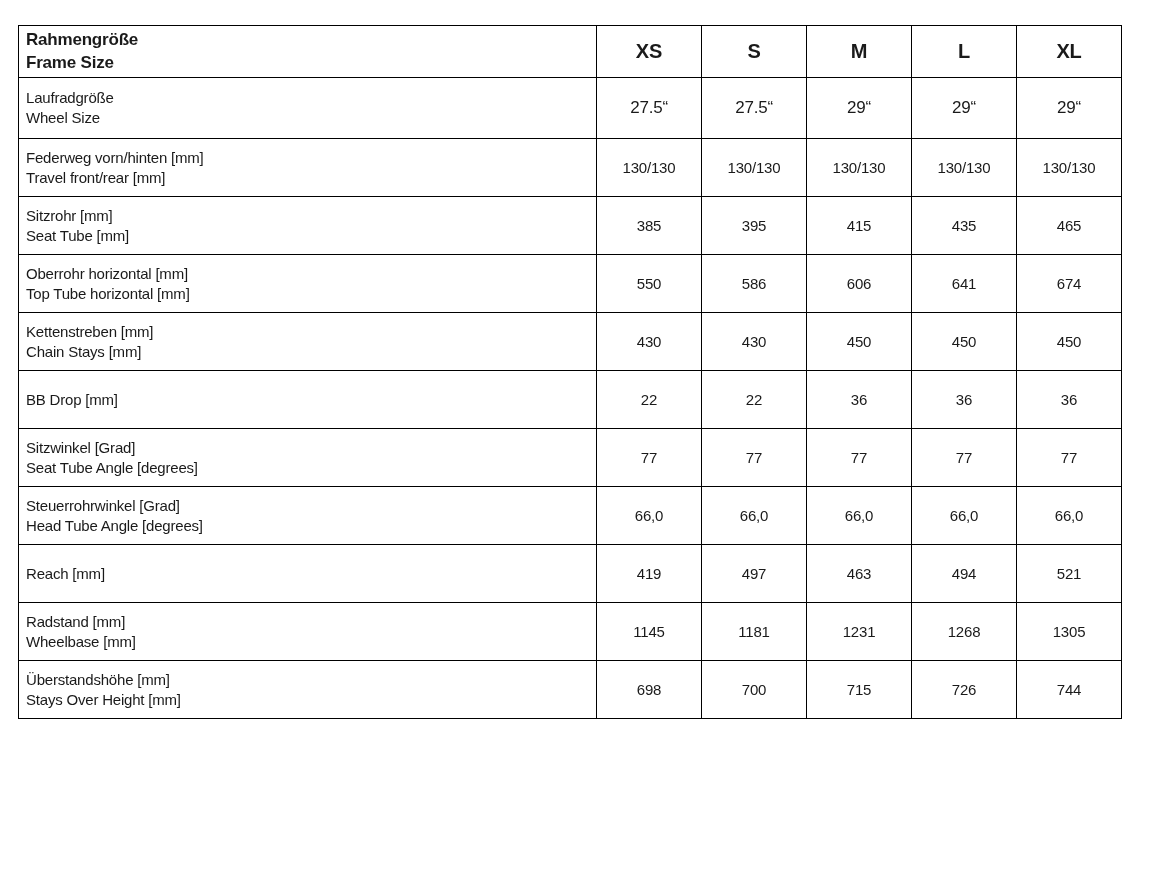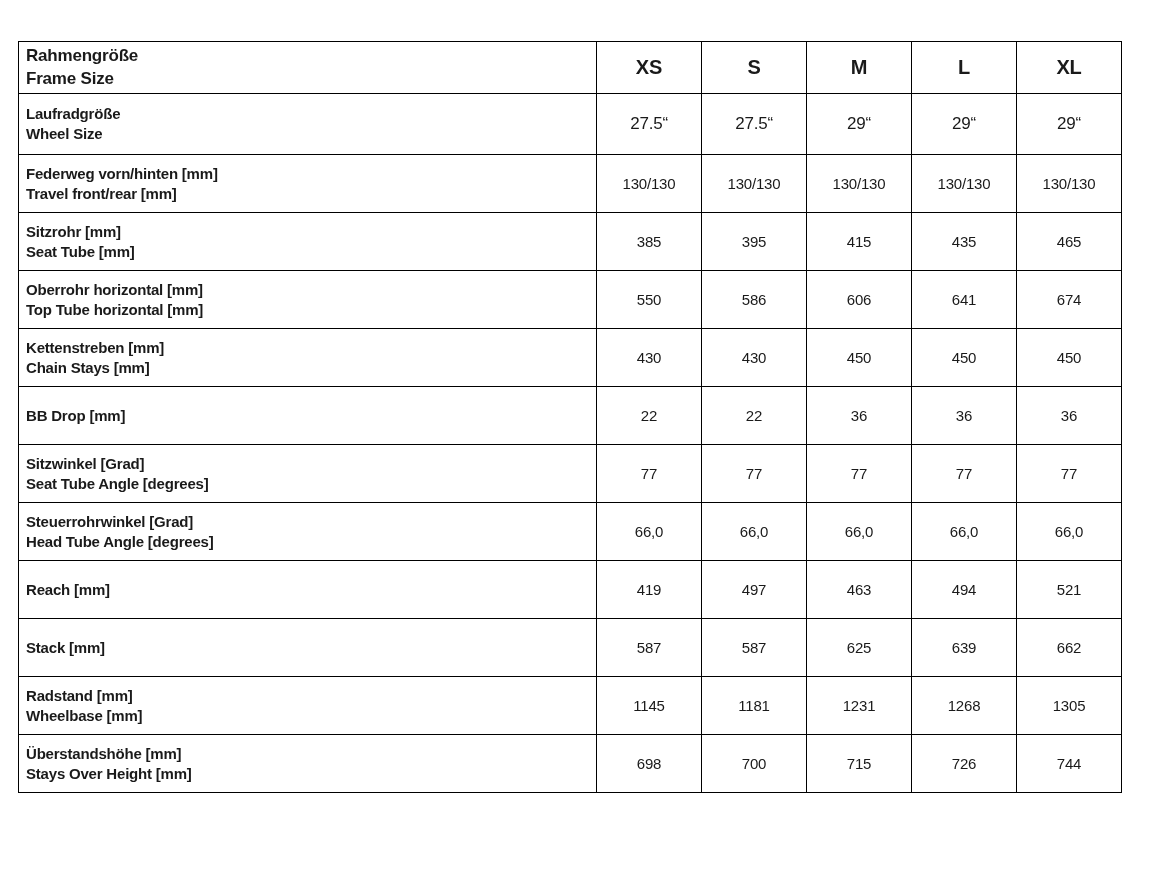--- a/index.html
+++ b/index.html
@@ -6,21 +6,21 @@
   html, body {
     width: 1152px; height: 870px;
     background: #ffffff;
     font-family: "Liberation Sans", sans-serif;
     color: #1a1a1a;
     overflow: hidden;
   }
   .geo-wrap {
     position: absolute;
     left: 18px;
-    top: 41px;
+    top: 25px;
   }
   table.geo {
     border-collapse: collapse;
     table-layout: fixed;
     width: 1103px;
     background: #ffffff;
   }
   col.c-label { width: 578px; }
   col.c-size  { width: 105px; }
   .geo th, .geo td {
@@ -30,21 +30,21 @@
   }
   thead tr { height: 52px; }
   tbody tr { height: 58px; }
   tbody tr.tall { height: 61px; }
   .label-cell {
     text-align: left;
     padding: 3px 8px 3px 7px;
     font-size: 15px;
     line-height: 1.32;
     letter-spacing: -0.2px;
-    font-weight: 700;
+    font-weight: 400;
   }
   thead .label-cell { font-weight: 700; }
   thead .label-cell div {
     font-size: 17px;
     line-height: 1.3;
   }
   .size-cell {
     text-align: center;
     font-weight: 700;
     font-size: 20px;
@@ -177,30 +177,20 @@
             <div>Reach [mm]</div>
           </td>
           <td class="value-cell">419</td>
           <td class="value-cell">497</td>
           <td class="value-cell">463</td>
           <td class="value-cell">494</td>
           <td class="value-cell">521</td>
         </tr>
         <tr>
           <td class="label-cell">
-            <div>Stack [mm]</div>
-          </td>
-          <td class="value-cell">587</td>
-          <td class="value-cell">587</td>
-          <td class="value-cell">625</td>
-          <td class="value-cell">639</td>
-          <td class="value-cell">662</td>
-        </tr>
-        <tr>
-          <td class="label-cell">
             <div>Radstand [mm]</div>
             <div>Wheelbase [mm]</div>
           </td>
           <td class="value-cell">1145</td>
           <td class="value-cell">1181</td>
           <td class="value-cell">1231</td>
           <td class="value-cell">1268</td>
           <td class="value-cell">1305</td>
         </tr>
         <tr>

